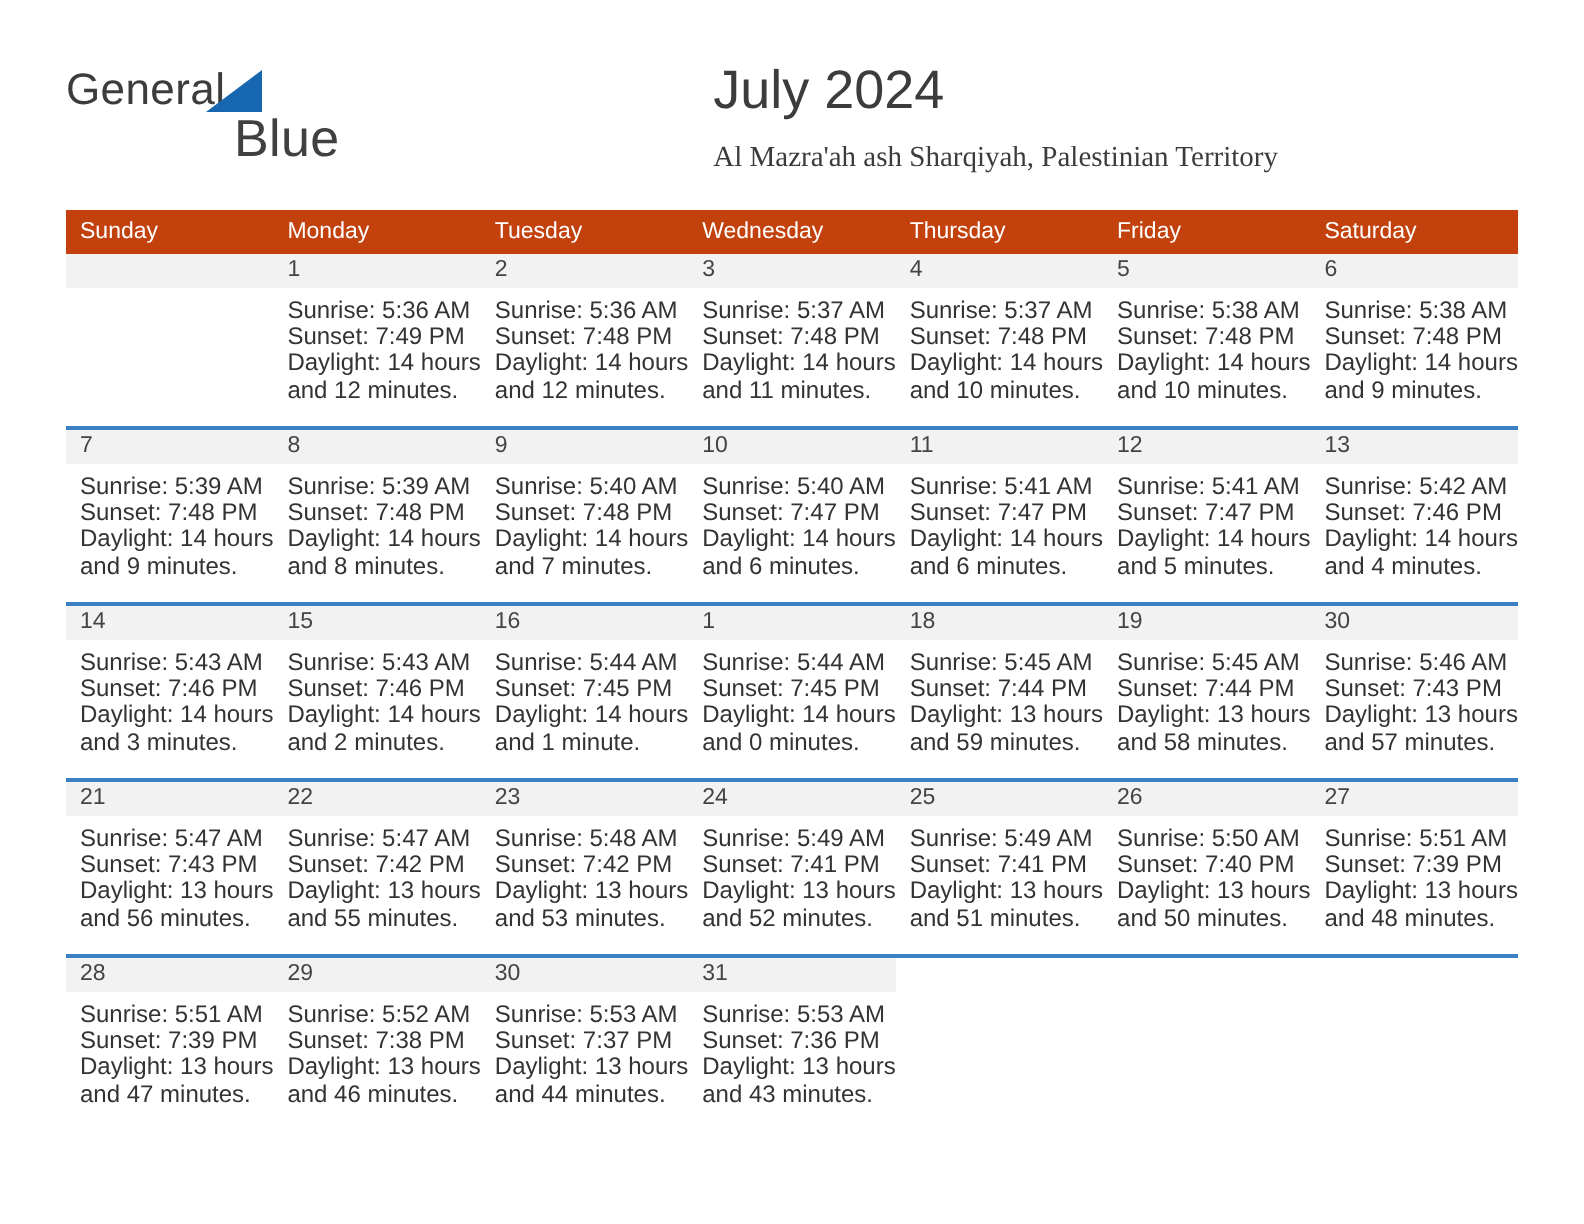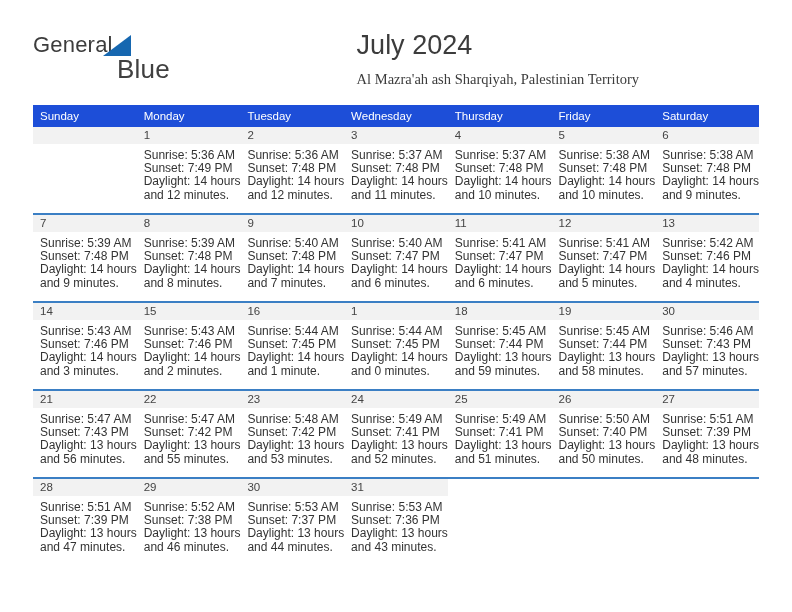--- a/index.html
+++ b/index.html
@@ -88,21 +88,21 @@
   
   .calendar {
     position: absolute;
     left: 33px;
     top: 105px;
     width: 726px;
     border-collapse: collapse;
     table-layout: fixed;
   }
   .calendar th {
-    background: #1d4ed8;
+    background: #c2410c;
     color: #ffffff;
     font-size: 11.5px;
     font-weight: normal;
     text-align: left;
     padding: 5px 0 5px 7px;
     height: 20px;
     box-sizing: border-box;
   }
   .calendar td {
     vertical-align: top;

